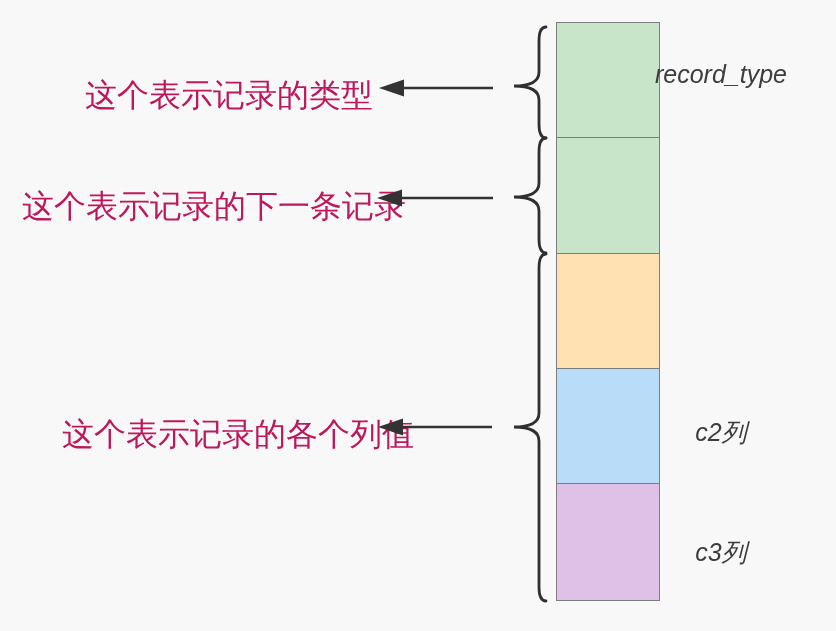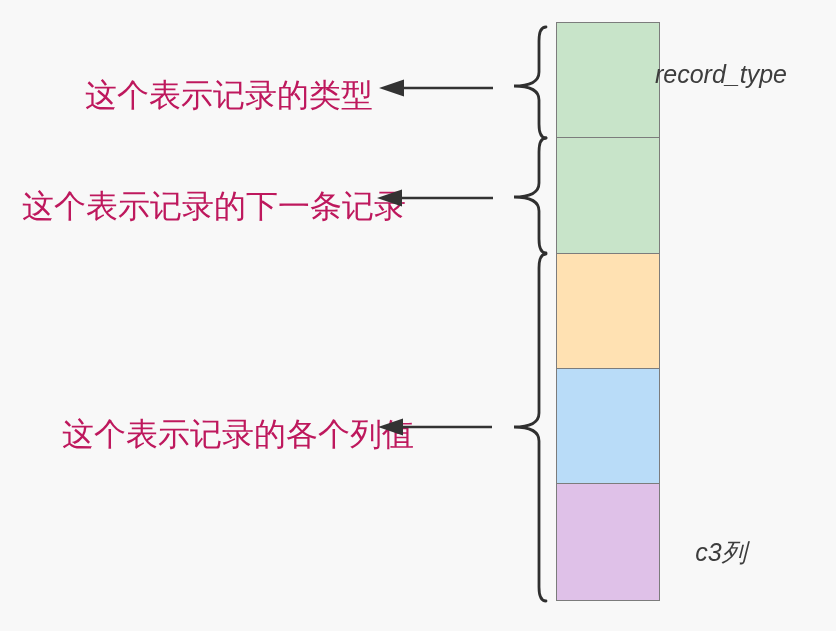--- a/index.html
+++ b/index.html
@@ -75,20 +75,21 @@
 
   <div class="block-column">
     <div class="block" style="height: 116px; background-color: rgb(200, 228, 201);"></div>
     <div class="block" style="height: 117px; background-color: rgb(200, 228, 201);"></div>
     <div class="block" style="height: 116px; background-color: rgb(255, 225, 178);"></div>
     <div class="block" style="height: 116px; background-color: rgb(185, 220, 248);"></div>
     <div class="block" style="height: 118px; background-color: rgb(223, 193, 232);"></div>
   </div>
 
   <div class="block-label" style="top:61px">record_type</div>
+  <div class="block-label" style="top:419px">c2列</div>
   <div class="block-label" style="top:539px">c3列</div>
 
   <div class="annotation" style="left:85px;top:76px">这个表示记录的类型</div>
   <div class="annotation" style="left:22px;top:187px">这个表示记录的下一条记录</div>
   <div class="annotation" style="left:62px;top:415px">这个表示记录的各个列值</div>
 
   <svg class="overlay" viewBox="0 0 836 631" xmlns="http://www.w3.org/2000/svg">
 
     <g>
       <line class="connector-line" x1="493" y1="88" x2="401" y2="88"></line>

